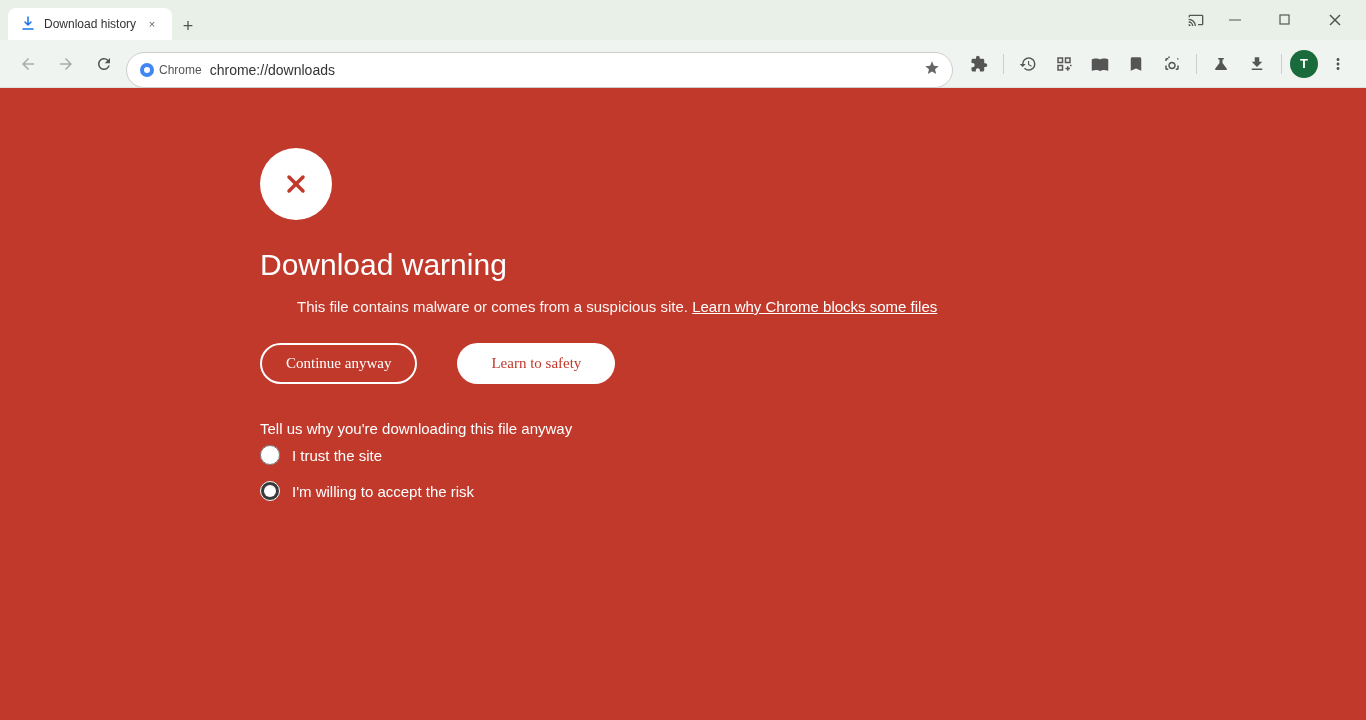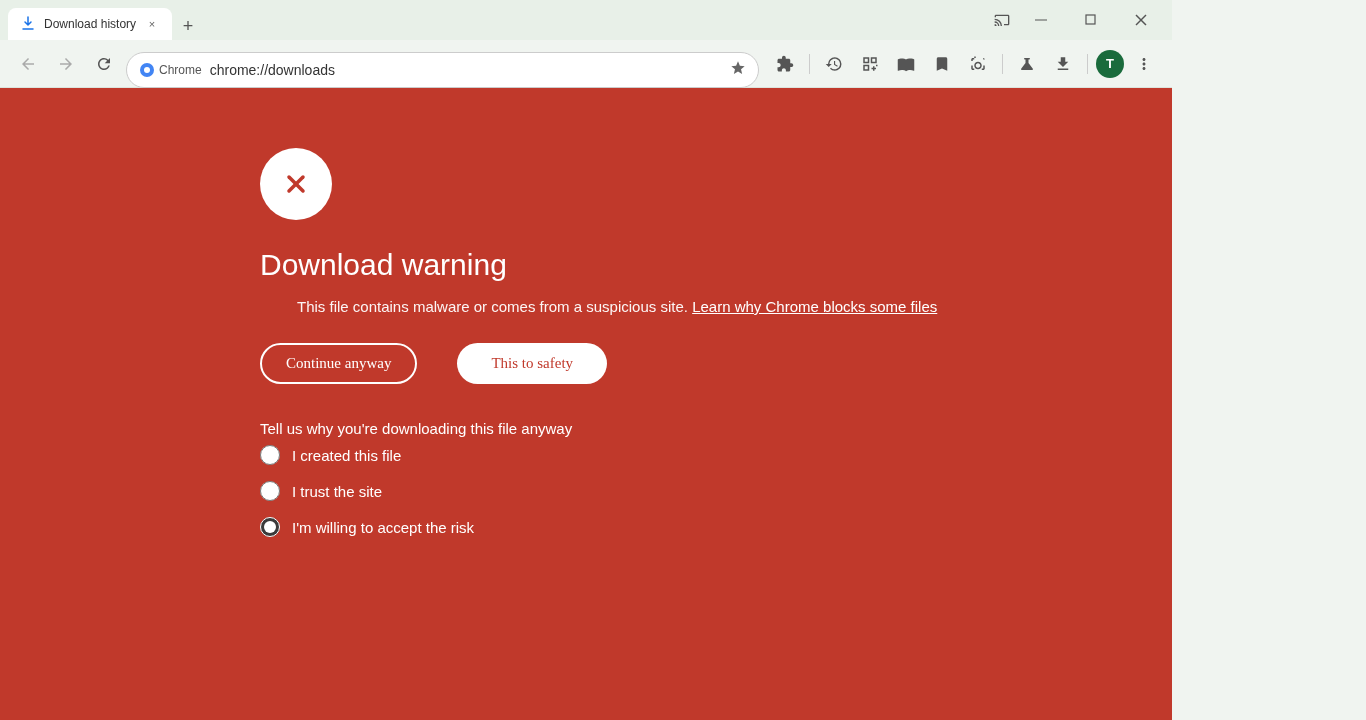--- a/index.html
+++ b/index.html
@@ -1,19 +1,19 @@
 <!DOCTYPE html>
 <html><head>
   <meta charset="utf-8">
   <style>
     * { margin: 0; padding: 0; box-sizing: border-box; }
     body { font-family: 'Segoe UI', Arial, sans-serif; background: #f0f4f0; width: 1366px; height: 720px; overflow: hidden; }
 
     
-    .chrome-frame { width: 1172px; height: 720px; display: flex; flex-direction: column; }
+    .chrome-frame { width: 1366px; height: 720px; display: flex; flex-direction: column; }
 
     
     .title-bar {
       background: #e8f0e8;
       height: 40px;
       display: flex;
       align-items: center;
       padding: 0 8px;
       gap: 4px;
       user-select: none;
@@ -356,30 +356,26 @@
     </div>
 
     <h1 class="warning-title">Download warning</h1>
 
     <p class="warning-desc">
       <span>This file contains malware or comes from a suspicious site. </span><a>Learn why Chrome blocks some files</a>
     </p>
 
     <div class="button-row">
       <button class="btn-continue">Continue anyway</button>
-      <button class="btn-back">This to safety</button>
+      <button class="btn-back">Learn to safety</button>
     </div>
 
     <p class="tell-us-label">Tell us why you're downloading this file anyway</p>
 
     <div class="radio-group">
-      <label class="radio-item">
-        <input type="radio" class="radio-input" name="reason" style="">
-        <span class="radio-label">I created this file</span>
-      </label>
       <label class="radio-item">
         <input type="radio" class="radio-input" name="reason" style="">
         <span class="radio-label">I trust the site</span>
       </label>
       <label class="radio-item">
         <input type="radio" class="radio-input" name="reason" checked="" style="">
         <span class="radio-label">I'm willing to accept the risk</span>
       </label>
     </div>
 

